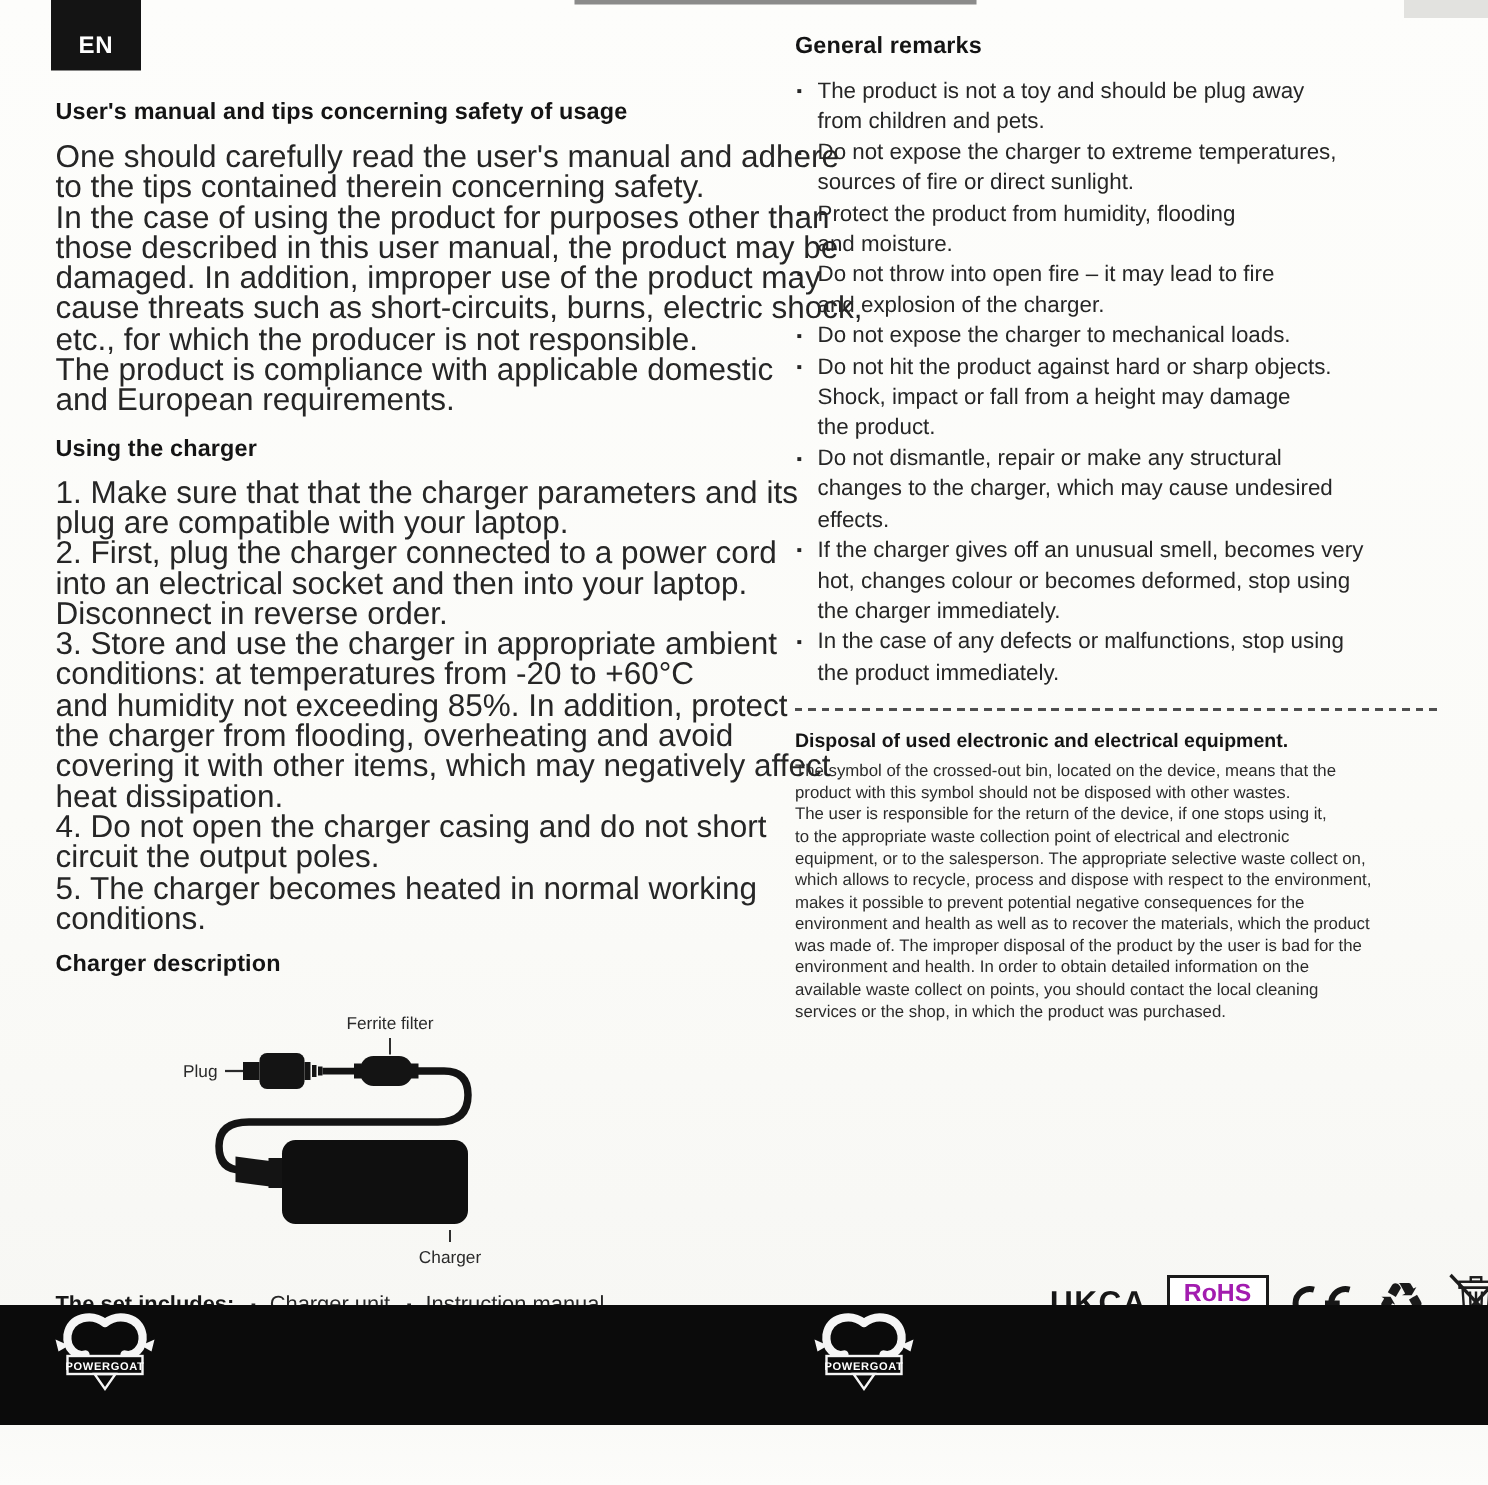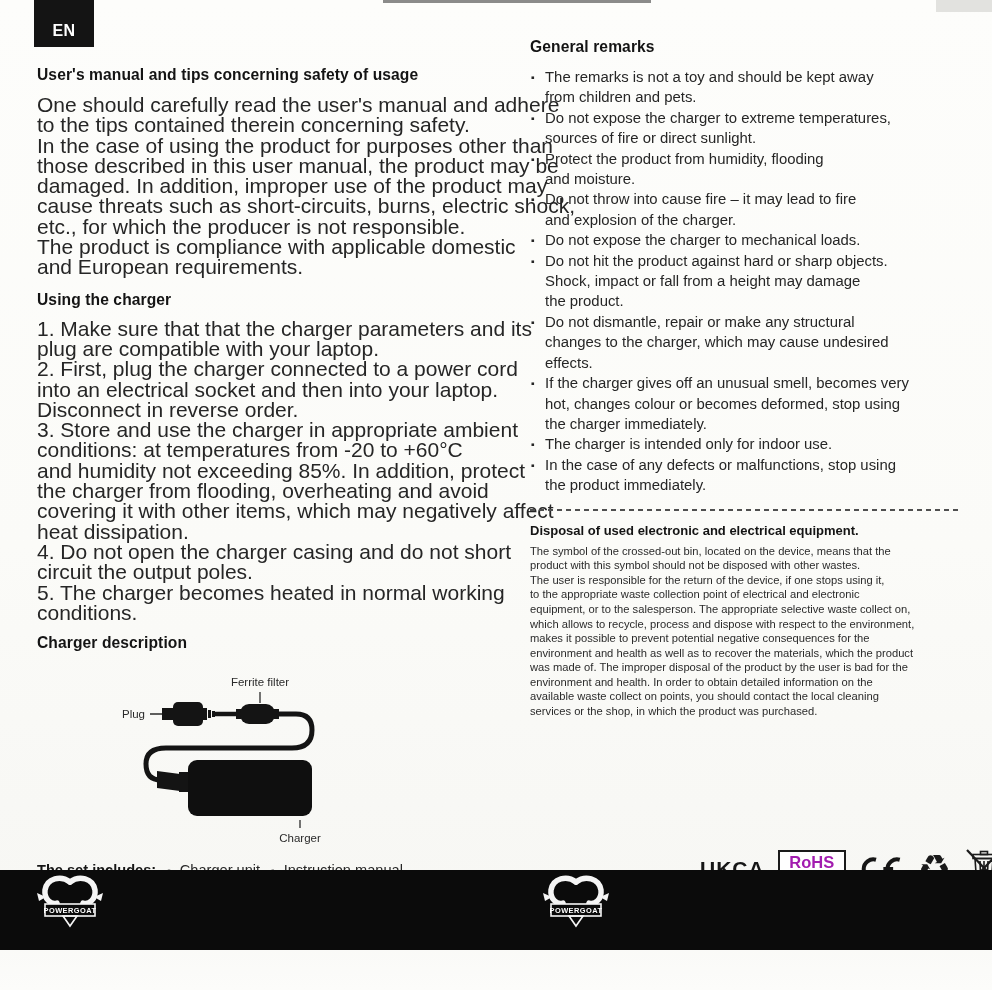--- a/index.html
+++ b/index.html
@@ -27,21 +27,21 @@
   .col-left .h-using { margin-top:13px; }
   .col-left .p2 { margin-top:10px; }
   .col-left .h-desc { margin-top:11px; }
   .diagram { display:block; margin:16px 0 0 13px; }
   .diagram text { font-family:"Liberation Sans", sans-serif; font-size:11.5px; fill:#2a2a2a; }
 
   .set-includes { margin-top:12px; font-size:14.6px; color:#262626; }
   .set-includes .lbl { font-weight:700; color:#161616; }
   .si-item::before { content:"▪"; font-size:10px; vertical-align:1px; margin:0 9px 0 11px; color:#262626; }
 
-  .col-right { position:absolute; left:530px; top:38px; width:442px; }
+  .col-right { position:absolute; left:530px; top:22px; width:442px; }
   .col-right ul { list-style:none; margin-top:11px; }
   .col-right li {
     position:relative; padding-left:15px; white-space:pre;
     font-size:14.9px; line-height:20.4px; color:#262626;
   }
   .col-right li::before { content:"▪"; position:absolute; left:1px; top:0; font-size:10.5px; line-height:20.4px; }
   .dashes { margin-top:13px; width:430px; height:2px;
     background:repeating-linear-gradient(90deg,#4f4f4f 0 5px,transparent 5px 9px); }
   .disposal-h { margin-top:12px; font-size:13px; font-weight:700; color:#141414; }
   .disposal-p { margin-top:6px; font-size:11.2px; line-height:14.6px; color:#2b2b2b; }
@@ -139,39 +139,38 @@
     </svg>
 
     <div class="set-includes">
       <span class="lbl">The set includes:</span><span class="si-item">Charger unit</span><span class="si-item">Instruction manual</span>
     </div>
   </div>
 
   <div class="col-right">
     <h2 class="sec">General remarks</h2>
     <ul>
-      <li>The remarks is not a toy and should be kept away
+      <li>The product is not a toy and should be plug away
 from children and pets.</li>
       <li>Do not expose the charger to extreme temperatures,
 sources of fire or direct sunlight.</li>
       <li>Protect the product from humidity, flooding
 and moisture.</li>
-      <li>Do not throw into cause fire – it may lead to fire
+      <li>Do not throw into open fire – it may lead to fire
 and explosion of the charger.</li>
       <li>Do not expose the charger to mechanical loads.</li>
       <li>Do not hit the product against hard or sharp objects.
 Shock, impact or fall from a height may damage
 the product.</li>
       <li>Do not dismantle, repair or make any structural
 changes to the charger, which may cause undesired
 effects.</li>
       <li>If the charger gives off an unusual smell, becomes very
 hot, changes colour or becomes deformed, stop using
 the charger immediately.</li>
-      <li>The charger is intended only for indoor use.</li>
       <li>In the case of any defects or malfunctions, stop using
 the product immediately.</li>
     </ul>
     <div class="dashes"></div>
     <h3 class="disposal-h">Disposal of used electronic and electrical equipment.</h3>
     <p class="disposal-p pre">The symbol of the crossed-out bin, located on the device, means that the
 product with this symbol should not be disposed with other wastes.
 The user is responsible for the return of the device, if one stops using it,
 to the appropriate waste collection point of electrical and electronic
 equipment, or to the salesperson. The appropriate selective waste collect on,

